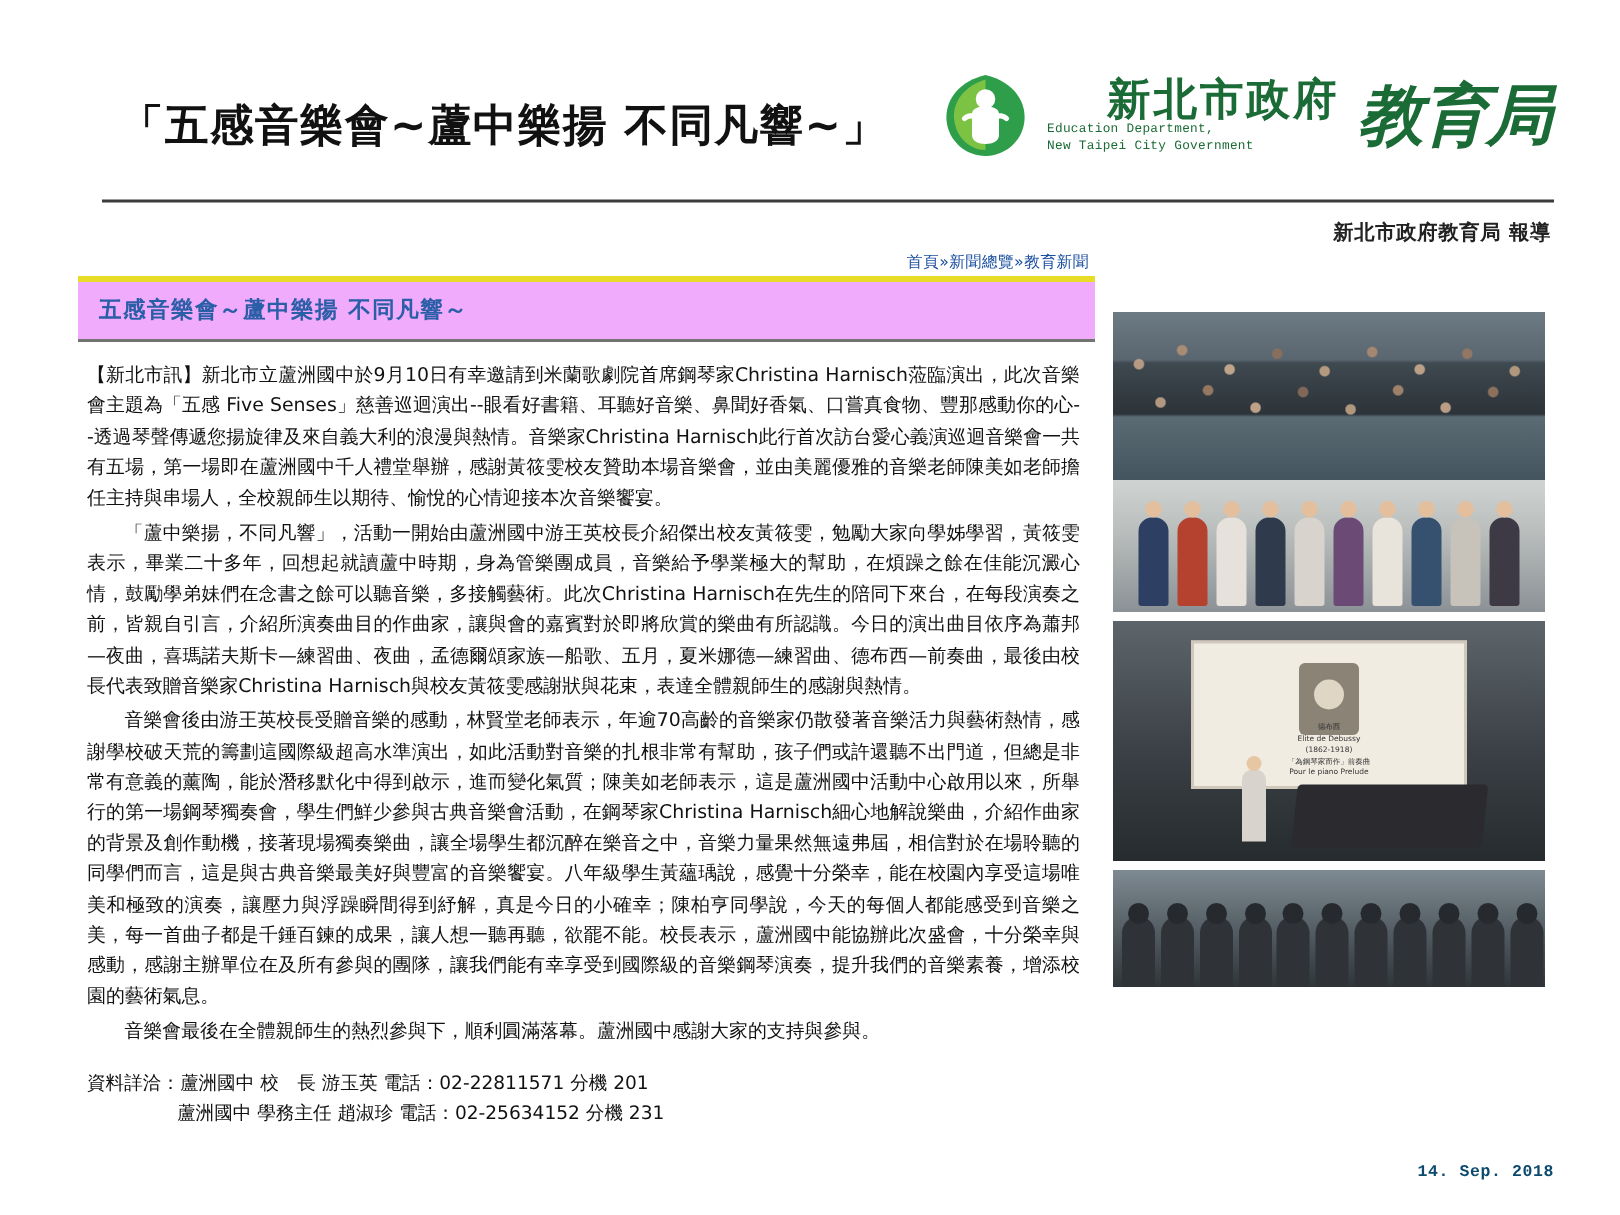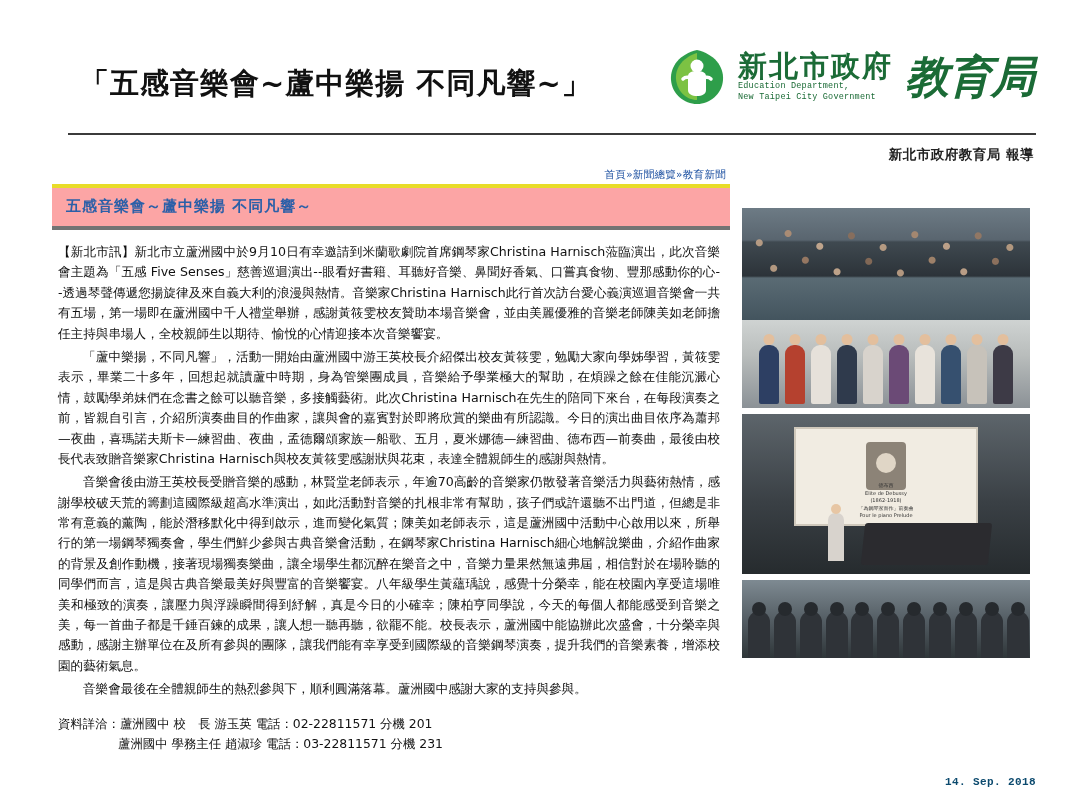--- a/index.html
+++ b/index.html
@@ -41,20 +41,21 @@
     width: 62px; height: 62px;
     position: relative;
   }
   .logo-text-zh {
     font-size: 29px;
     font-weight: bold;
     color: #1b6b36;
     letter-spacing: 2px;
     line-height: 1.05;
     font-family: "DejaVu Sans", "Liberation Sans", sans-serif;
+    margin-left: 40px;
   }
   .logo-text-en1, .logo-text-en2 {
     font-size: 8.5px;
     color: #1b6b36;
     letter-spacing: .2px;
     line-height: 1.3;
     font-family: Liberation Mono, monospace;
   }
   .logo-cal {
     font-size: 44px;
@@ -94,22 +95,22 @@
     background: #e8dc28;
   }
   .breadcrumb {
     position: absolute;
     right: 4px; top: -16px;
     font-size: 10.5px;
     color: #1b4fa0;
     letter-spacing: .3px;
   }
   .card-headbar {
-    background: #fca5a5;
-    border-bottom: 4px solid #737373;
+    background: #f0abfc;
+    border-bottom: 2px solid #737373;
     padding: 9px 14px 10px 14px;
   }
   .card-headline {
     font-size: 15px;
     font-weight: bold;
     color: #2a5fa8;
     letter-spacing: 1px;
   }
   .article {
     padding: 12px 10px 0 6px;
@@ -288,21 +289,21 @@
   </div>
 
   <div class="article">
     <p>【新北市訊】新北市立蘆洲國中於9月10日有幸邀請到米蘭歌劇院首席鋼琴家Christina Harnisch蒞臨演出，此次音樂會主題為「五感 Five Senses」慈善巡迴演出--眼看好書籍、耳聽好音樂、鼻聞好香氣、口嘗真食物、豐那感動你的心--透過琴聲傳遞您揚旋律及來自義大利的浪漫與熱情。音樂家Christina Harnisch此行首次訪台愛心義演巡迴音樂會一共有五場，第一場即在蘆洲國中千人禮堂舉辦，感謝黃筱雯校友贊助本場音樂會，並由美麗優雅的音樂老師陳美如老師擔任主持與串場人，全校親師生以期待、愉悅的心情迎接本次音樂饗宴。</p>
     <p class="ind">「蘆中樂揚，不同凡響」，活動一開始由蘆洲國中游王英校長介紹傑出校友黃筱雯，勉勵大家向學姊學習，黃筱雯表示，畢業二十多年，回想起就讀蘆中時期，身為管樂團成員，音樂給予學業極大的幫助，在煩躁之餘在佳能沉澱心情，鼓勵學弟妹們在念書之餘可以聽音樂，多接觸藝術。此次Christina Harnisch在先生的陪同下來台，在每段演奏之前，皆親自引言，介紹所演奏曲目的作曲家，讓與會的嘉賓對於即將欣賞的樂曲有所認識。今日的演出曲目依序為蕭邦—夜曲，喜瑪諾夫斯卡—練習曲、夜曲，孟德爾頌家族—船歌、五月，夏米娜德—練習曲、德布西—前奏曲，最後由校長代表致贈音樂家Christina Harnisch與校友黃筱雯感謝狀與花束，表達全體親師生的感謝與熱情。</p>
     <p class="ind">音樂會後由游王英校長受贈音樂的感動，林賢堂老師表示，年逾70高齡的音樂家仍散發著音樂活力與藝術熱情，感謝學校破天荒的籌劃這國際級超高水準演出，如此活動對音樂的扎根非常有幫助，孩子們或許還聽不出門道，但總是非常有意義的薰陶，能於潛移默化中得到啟示，進而變化氣質；陳美如老師表示，這是蘆洲國中活動中心啟用以來，所舉行的第一場鋼琴獨奏會，學生們鮮少參與古典音樂會活動，在鋼琴家Christina Harnisch細心地解說樂曲，介紹作曲家的背景及創作動機，接著現場獨奏樂曲，讓全場學生都沉醉在樂音之中，音樂力量果然無遠弗屆，相信對於在場聆聽的同學們而言，這是與古典音樂最美好與豐富的音樂饗宴。八年級學生黃蘊瑀說，感覺十分榮幸，能在校園內享受這場唯美和極致的演奏，讓壓力與浮躁瞬間得到紓解，真是今日的小確幸；陳柏亨同學說，今天的每個人都能感受到音樂之美，每一首曲子都是千錘百鍊的成果，讓人想一聽再聽，欲罷不能。校長表示，蘆洲國中能協辦此次盛會，十分榮幸與感動，感謝主辦單位在及所有參與的團隊，讓我們能有幸享受到國際級的音樂鋼琴演奏，提升我們的音樂素養，增添校園的藝術氣息。</p>
     <p class="ind">音樂會最後在全體親師生的熱烈參與下，順利圓滿落幕。蘆洲國中感謝大家的支持與參與。</p>
 
     <div class="contact">
       <div>資料詳洽：蘆洲國中 校　長 游玉英 電話：02-22811571 分機 201</div>
-      <div class="line2">蘆洲國中 學務主任 趙淑珍 電話：03-22811571 分機 231</div>
+      <div class="line2">蘆洲國中 學務主任 趙淑珍 電話：02-25634152 分機 231</div>
     </div>
   </div>
 </div>
 
 <div class="photo photo-1">
   <div class="ph1-bg"></div>
   <div class="ph1-crowd"></div>
   <div class="ph1-stage"></div>
   <div class="ph1-people">
     <i style="left:6%;background:#2d3f63"></i>

